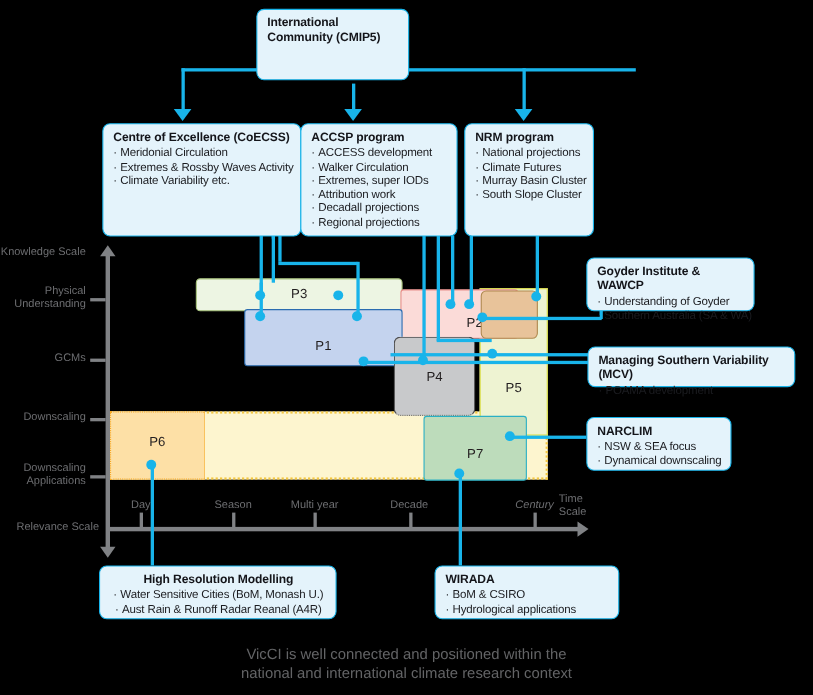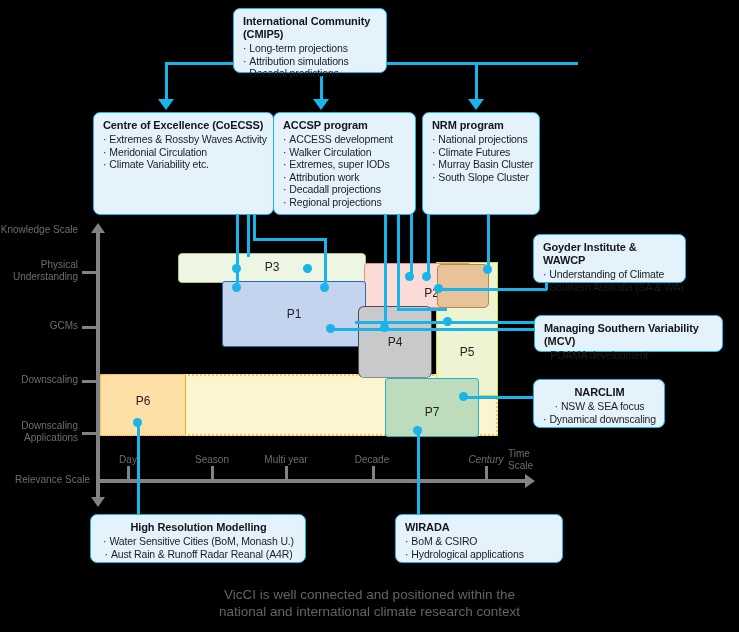--- a/index.html
+++ b/index.html
@@ -148,21 +148,21 @@
   <div class="proj" style="left:436px;top:262px;width:62px;height:134px;background:#eef3d2;border:1.5px solid #d9dc3c;z-index:19;">
     <span style="top:82px;">P5</span>
   </div>
 
   <div class="proj" style="left:364px;top:263px;width:107px;height:45px;background:#fbdbd8;border:1.5px solid #e8908c;border-radius:3px;z-index:22;">
     <span style="top:22px;left:28px;right:0;">P2</span>
   </div>
 
   <div class="proj" style="left:437px;top:264px;width:52px;height:44px;background:#e8c39a;border:1.5px solid #b08a4f;border-radius:5px;z-index:23;"></div>
 
-  <div class="proj" style="left:222px;top:281px;width:144px;height:66px;background:#c4d3ee;border:1.5px solid #2b6cb0;border-radius:3px;z-index:24;">
+  <div class="proj" style="left:222px;top:281px;width:144px;height:52px;background:#c4d3ee;border:1.5px solid #2b6cb0;border-radius:3px;z-index:24;">
     <span style="top:25px;">P1</span>
   </div>
 
   <div class="proj" style="left:358px;top:306px;width:74px;height:72px;background:#c8c9cb;border:1.5px solid #4d4d4f;border-radius:6px;border-bottom-style:dotted;z-index:25;">
     <span style="top:28px;">P4</span>
   </div>
 
   <div class="proj" style="left:385px;top:378px;width:94px;height:59px;background:#bddcbb;border:1.5px solid #2ab0c5;border-radius:3px;z-index:26;">
     <span style="top:26px;">P7</span>
   </div>
@@ -175,34 +175,29 @@
   <div class="dot" style="left:405px;top:272px;"></div>
   <div class="dot" style="left:422px;top:272px;"></div>
   <div class="dot" style="left:380px;top:323px;"></div>
   <div class="dot" style="left:443px;top:317px;"></div>
   <div class="dot" style="left:483px;top:265px;"></div>
   <div class="dot" style="left:434px;top:284px;"></div>
   <div class="dot" style="left:459px;top:392px;"></div>
   <div class="dot" style="left:133px;top:418px;"></div>
   <div class="dot" style="left:413px;top:426px;"></div>
 
-  <div class="infobox" style="left:233px;top:8px;width:154px;height:65px;">
+  <div class="infobox" style="left:233px;top:8px;width:139px;height:65px;">
     <div class="ttl">International Community (CMIP5)</div>
-    <ul>
-      <li>Long-term projections</li>
-      <li>Attribution simulations</li>
-      <li>Decadal predictions</li>
-    </ul>
   </div>
 
   <div class="infobox" style="left:93px;top:112px;width:181px;height:103px;">
     <div class="ttl">Centre of Excellence (CoECSS)</div>
     <ul>
+      <li>Meridonial Circulation</li>
       <li>Extremes &amp; Rossby Waves Activity</li>
-      <li>Meridonial Circulation</li>
       <li>Climate Variability etc.</li>
     </ul>
   </div>
 
   <div class="infobox" style="left:273px;top:112px;width:143px;height:103px;">
     <div class="ttl">ACCSP program</div>
     <ul>
       <li>ACCESS development</li>
       <li>Walker Circulation</li>
       <li>Extremes, super IODs</li>
@@ -218,33 +213,33 @@
       <li>National projections</li>
       <li>Climate Futures</li>
       <li>Murray Basin Cluster</li>
       <li>South Slope Cluster</li>
     </ul>
   </div>
 
   <div class="infobox" style="left:533px;top:234px;width:153px;height:49px;">
     <div class="ttl">Goyder Institute &amp; WAWCP</div>
     <ul>
-      <li>Understanding of Climate</li>
+      <li>Understanding of Goyder</li>
       <li>Southern Australia (SA &amp; WA)</li>
     </ul>
   </div>
 
   <div class="infobox" style="left:534px;top:315px;width:189px;height:37px;">
     <div class="ttl">Managing Southern Variability (MCV)</div>
     <ul>
       <li>POAMA development</li>
     </ul>
   </div>
 
-  <div class="infobox" style="left:533px;top:379px;width:132px;height:49px;text-align:center;">
+  <div class="infobox" style="left:533px;top:379px;width:132px;height:49px;">
     <div class="ttl">NARCLIM</div>
     <ul>
       <li>NSW &amp; SEA focus</li>
       <li>Dynamical downscaling</li>
     </ul>
   </div>
 
   <div class="infobox" style="left:90px;top:514px;width:216px;height:49px;text-align:center;">
     <div class="ttl">High Resolution Modelling</div>
     <ul>

